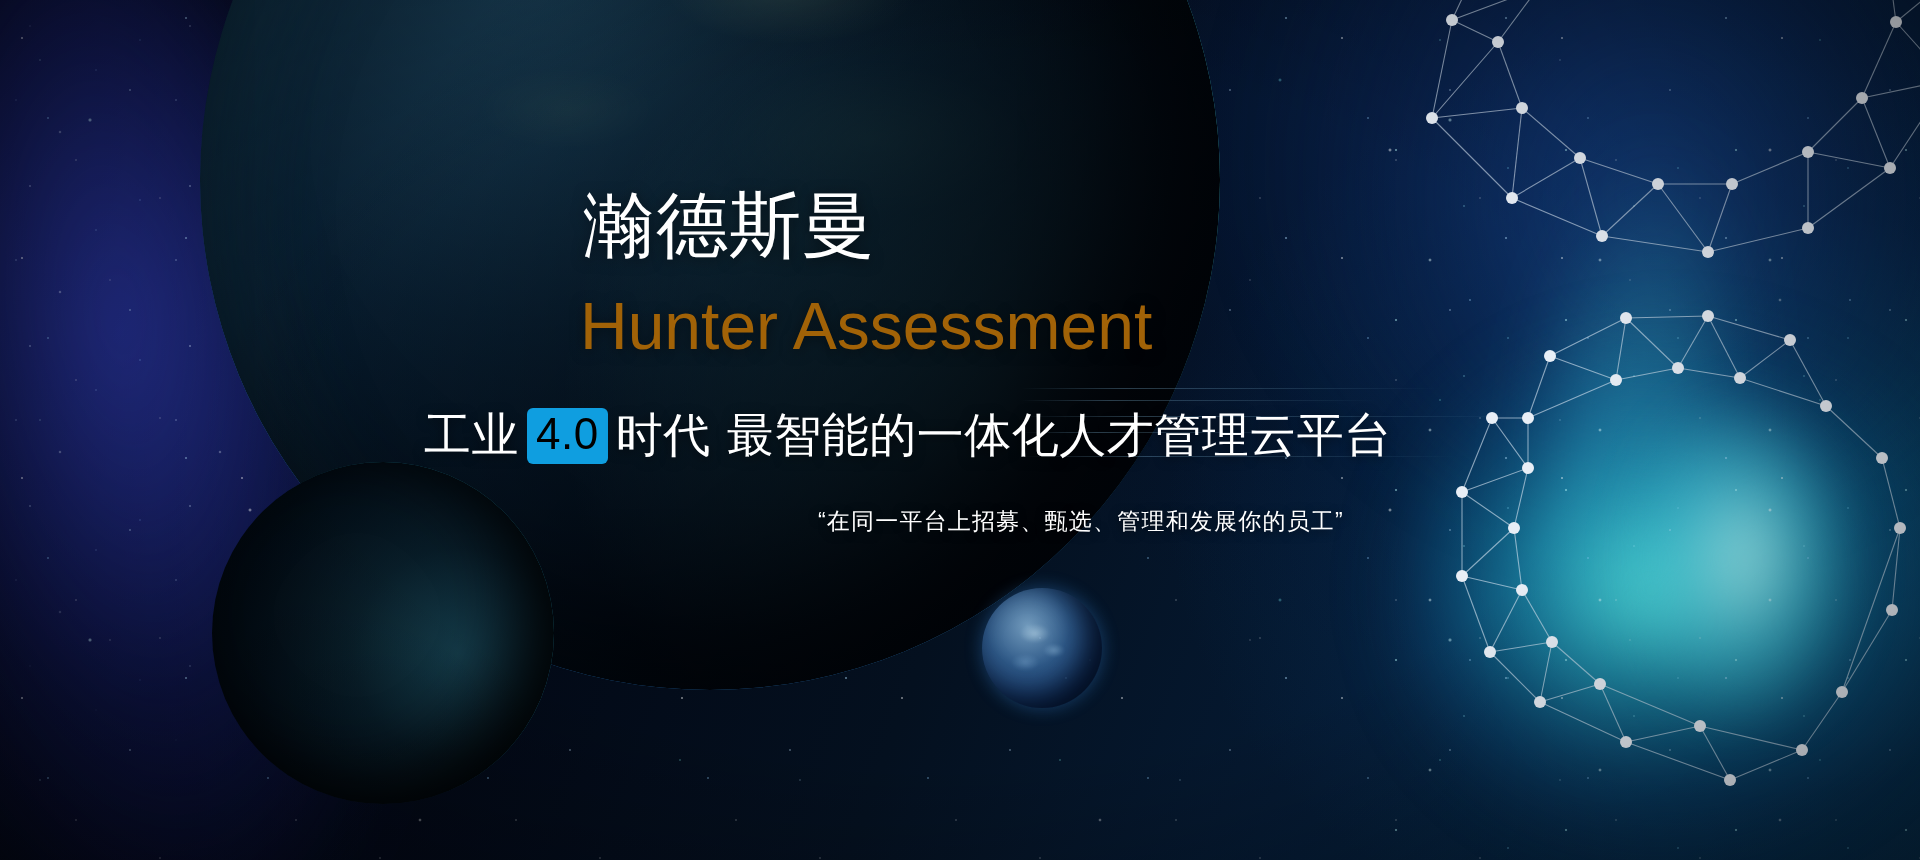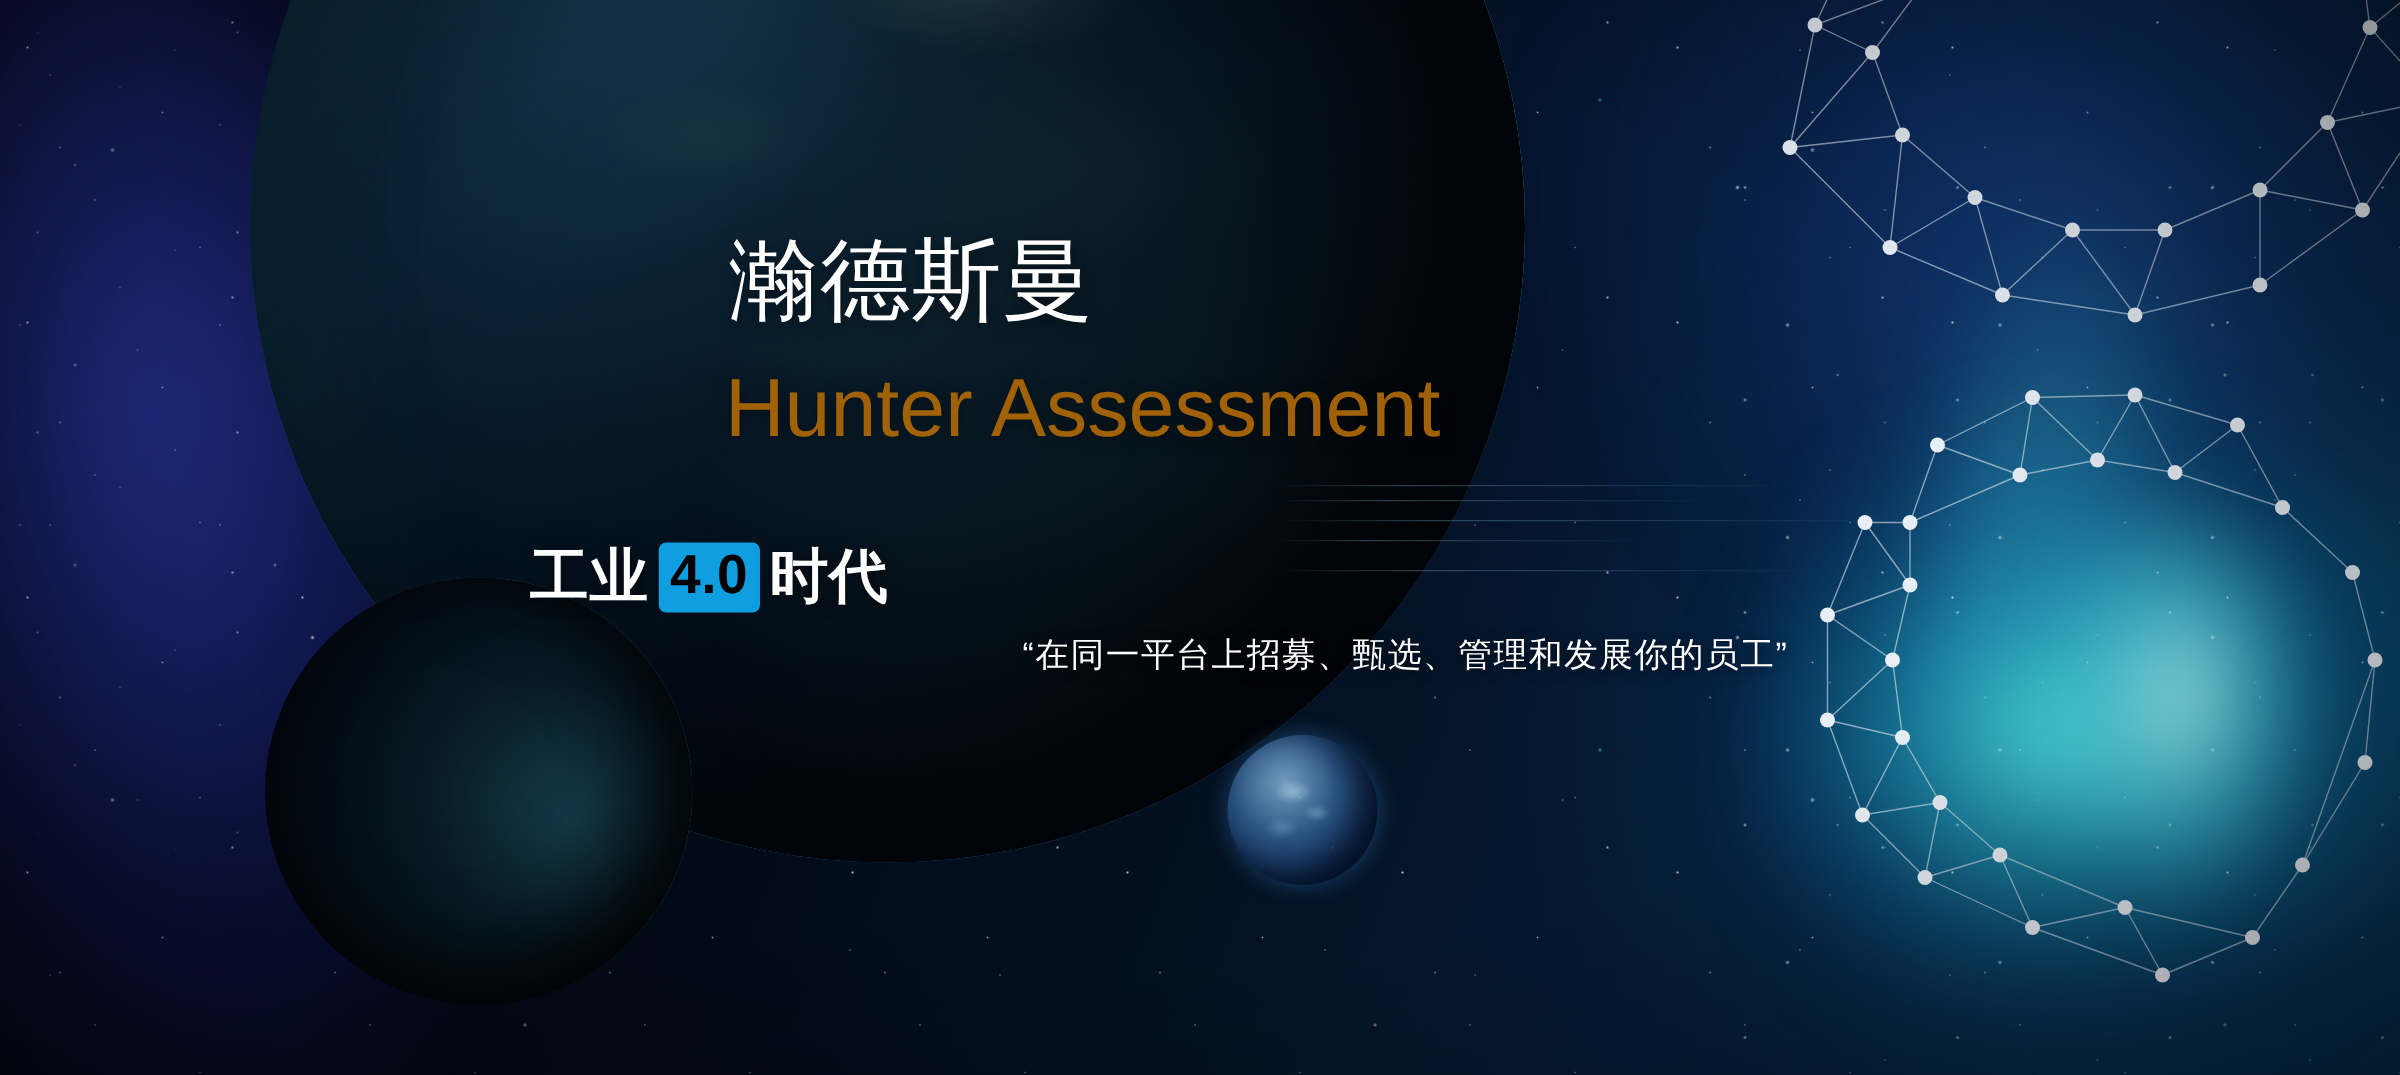--- a/index.html
+++ b/index.html
@@ -240,44 +240,44 @@
   }
   .brand-en {
     position:absolute; left:580px; top:292px;
     font-size:66px; line-height:1.05;
     color:#a16207; font-weight:400;
     letter-spacing:0px;
     text-shadow:0 2px 14px rgba(0,0,0,0.5);
     white-space:nowrap;
   }
   .tagline {
-    position:absolute; left:424px; top:434px;
+    position:absolute; left:424px; top:408px;
     display:flex; align-items:center;
     font-size:47px; line-height:1.12;
-    color:#ffffff; font-weight:700;
+    color:#ffffff; font-weight:400;
     letter-spacing:0.5px;
     text-shadow:0 2px 12px rgba(0,0,0,0.6);
     white-space:nowrap;
     text-align:center;
   }
   .tag-badge {
     display:inline-block;
     background:#0f9ee0;
     color:#000000;
     border-radius:6px;
     padding:1px 9px 4px 9px;
     margin:0 8px;
     font-size:44px;
     line-height:1.15;
     text-shadow:none;
   }
   .tag-gap { display:inline-block; width:16px; }
   .quote {
     position:absolute; left:818px; top:507px;
-    font-size:27px; line-height:1.3;
+    font-size:23px; line-height:1.3;
     color:#ffffff; font-weight:400;
     letter-spacing:1.2px;
     text-shadow:0 2px 10px rgba(0,0,0,0.65);
     white-space:nowrap;
   }
 
   
   .vignette {
     position:absolute; inset:0; pointer-events:none;
     background:radial-gradient(ellipse 1250px 700px at 50% 48%, rgba(0,0,0,0) 50%, rgba(0,0,0,0.42) 100%);
@@ -484,19 +484,20 @@
 
     <div class="brand-cn">瀚德斯曼</div>
 
     <div class="brand-en">Hunter Assessment</div>
 
     <div class="tagline">
       <span>工业</span>
       <span class="tag-badge">4.0</span>
       <span>时代</span>
       <span class="tag-gap"></span>
+      <span>最智能的一体化人才管理云平台</span>
     </div>
 
     <div class="quote">“在同一平台上招募、甄选、管理和发展你的员工”</div>
 
   </div>
 
 </div>
 
 </body></html>

